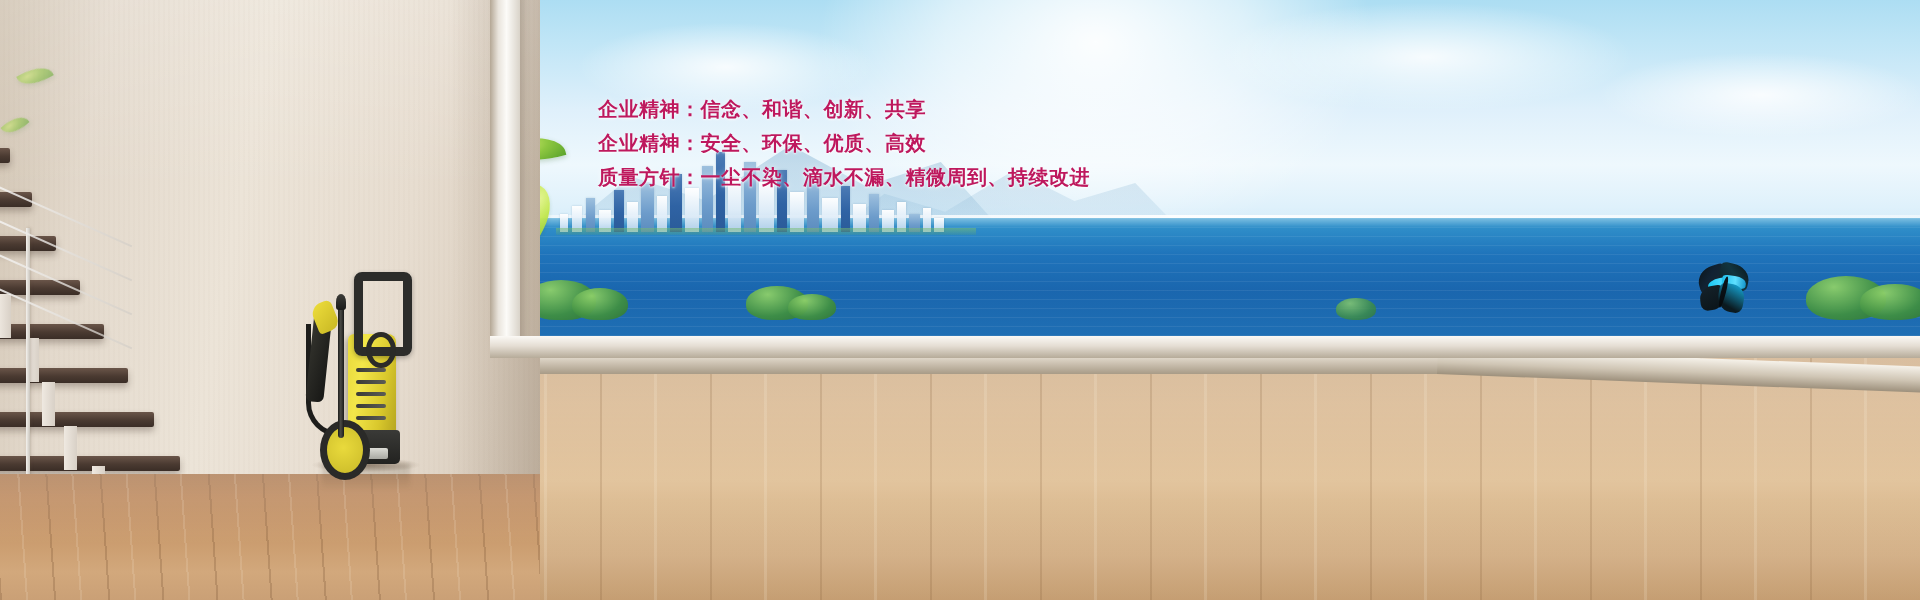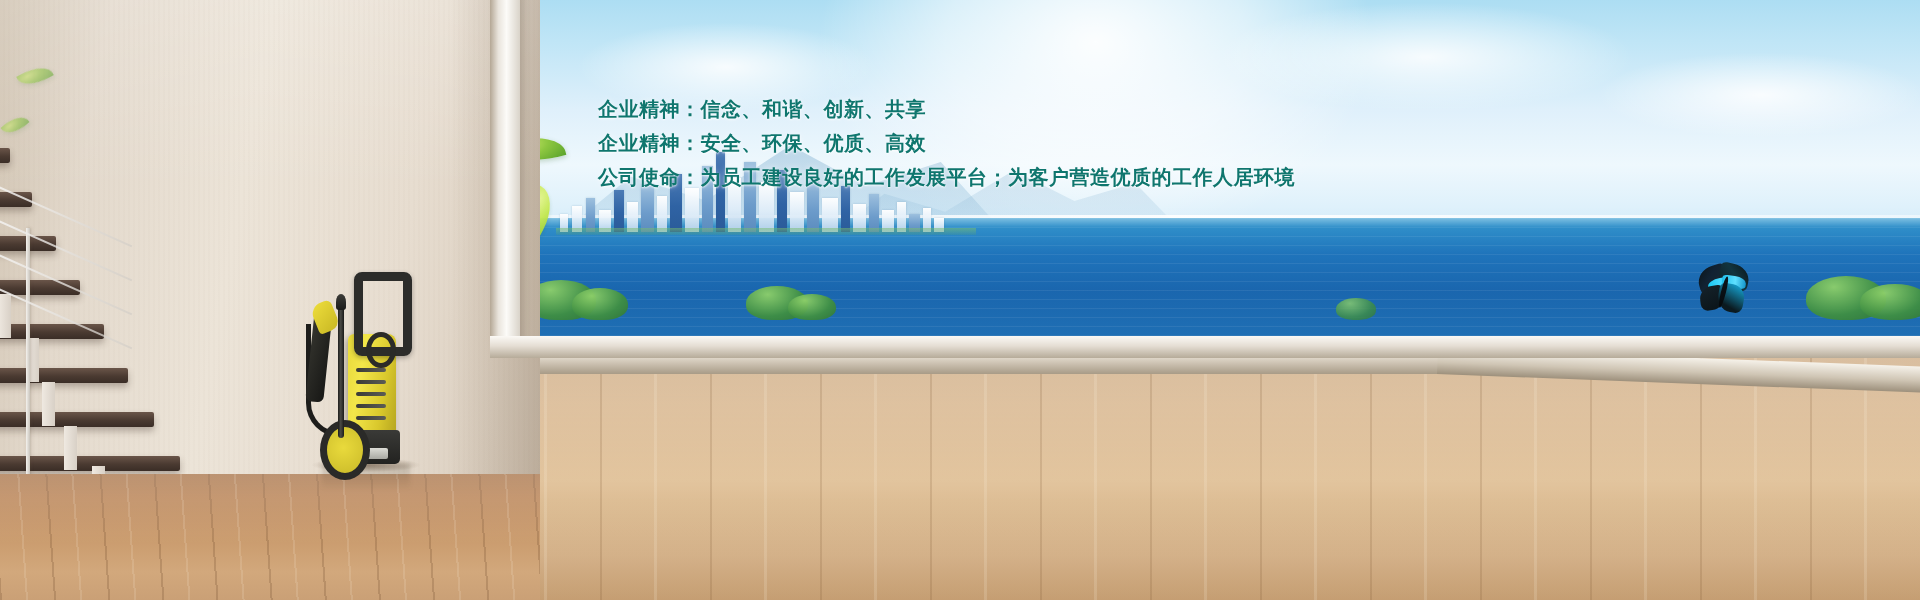--- a/index.html
+++ b/index.html
@@ -210,21 +210,21 @@
 
   
   .text-block{
     position:absolute;left:598px;top:92px;z-index:8;
   }
   .text-line{
     font-family:"DejaVu Sans","Liberation Sans",sans-serif;
     font-weight:bold;
     font-size:20px;
     line-height:34px;
-    color:#0f766e;
+    color:#be185d;
     letter-spacing:.5px;
     text-shadow:0 1px 2px rgba(255,255,255,.85), 0 0 6px rgba(255,255,255,.6);
     white-space:nowrap;
   }
 
   
   .washer{position:absolute;left:306px;top:258px;width:118px;height:212px;z-index:5;}
   .pw-body{
     position:absolute;left:42px;top:76px;width:48px;height:102px;
     background:linear-gradient(100deg,#e8d93a 0%,#f3e64a 30%,#d9c82c 70%,#b5a51f 100%);
@@ -467,16 +467,16 @@
     <div class="pw-wheel"></div>
     <div class="pw-lance"></div>
     <div class="pw-lance-tip"></div>
     <div class="pw-gun"></div>
     <div class="pw-gun-yellow"></div>
   </div>
 
   <div class="text-block">
     <div class="text-line">企业精神：信念、和谐、创新、共享</div>
     <div class="text-line">企业精神：安全、环保、优质、高效</div>
-    <div class="text-line">公司使命：为员工建设良好的工作发展平台；为客户营造优质的工作人居环境</div>
+    <div class="text-line">质量方针：一尘不染、滴水不漏、精微周到、持续改进</div>
   </div>
 
 </div>
 
 </body></html>

